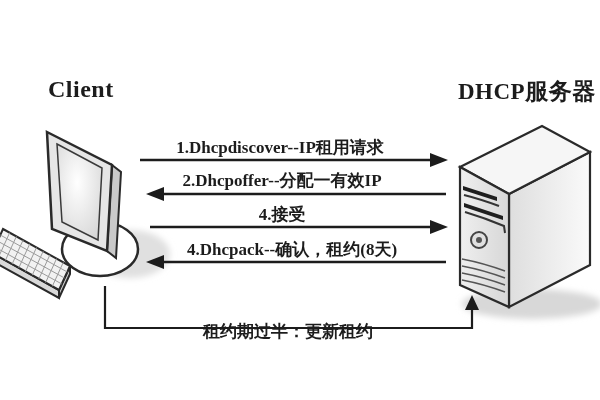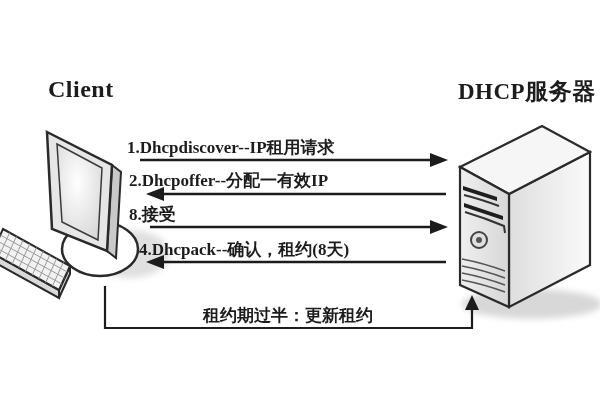--- a/index.html
+++ b/index.html
@@ -6,21 +6,21 @@
   .stage{
     position:relative;width:600px;height:400px;overflow:hidden;
     background:var(--background,#ffffff);
     font-family:"Liberation Serif","DejaVu Serif",serif;
     color:var(--text,#1c1c1c);
   }
   .stage svg{position:absolute;left:0;top:0;}
   .lbl{position:absolute;font-weight:bold;color:var(--text,#1c1c1c);white-space:nowrap;}
   .title{font-size:24px;letter-spacing:.5px;}
   .title-server{font-size:23px;}
-  .msg{font-size:17px;text-align:left;width:306px;}
+  .msg{font-size:17px;text-align:center;width:306px;}
   .renew{font-size:17px;text-align:center;width:364px;}
   .ink-stroke{stroke:var(--line,#1c1c1c);}
   .ink-fill{fill:var(--line,#1c1c1c);}
   .dev-stroke{stroke:var(--device_outline,#2a2a2a);}
 </style>
 </head>
 <body>
 
 <div class="stage">
 
@@ -118,18 +118,18 @@
       <path class="ink-stroke" d="M105,286 L105,328 L472,328 L472,308" fill="none" stroke-width="2.2"></path>
       <polygon class="ink-fill" points="465,310 472,295 479,310"></polygon>
     </g>
   </svg>
 
   <div class="lbl title title-server" style="left:458px;top:76px;">DHCP服务器</div>
   <div class="lbl title" style="left:48px;top:76px;">Client</div>
 
   <div class="lbl msg" style="left:127px;top:136px;">1.Dhcpdiscover--IP租用请求</div>
   <div class="lbl msg" style="left:129px;top:169px;">2.Dhcpoffer--分配一有效IP</div>
-  <div class="lbl msg" style="left:129px;top:203px;">8.接受</div>
+  <div class="lbl msg" style="left:129px;top:203px;">4.接受</div>
   <div class="lbl msg" style="left:139px;top:238px;">4.Dhcpack--确认，租约(8天)</div>
 
-  <div class="lbl renew" style="left:106px;top:304px;">租约期过半：更新租约</div>
+  <div class="lbl renew" style="left:106px;top:320px;">租约期过半：更新租约</div>
 
 </div>
 
 </body></html>

